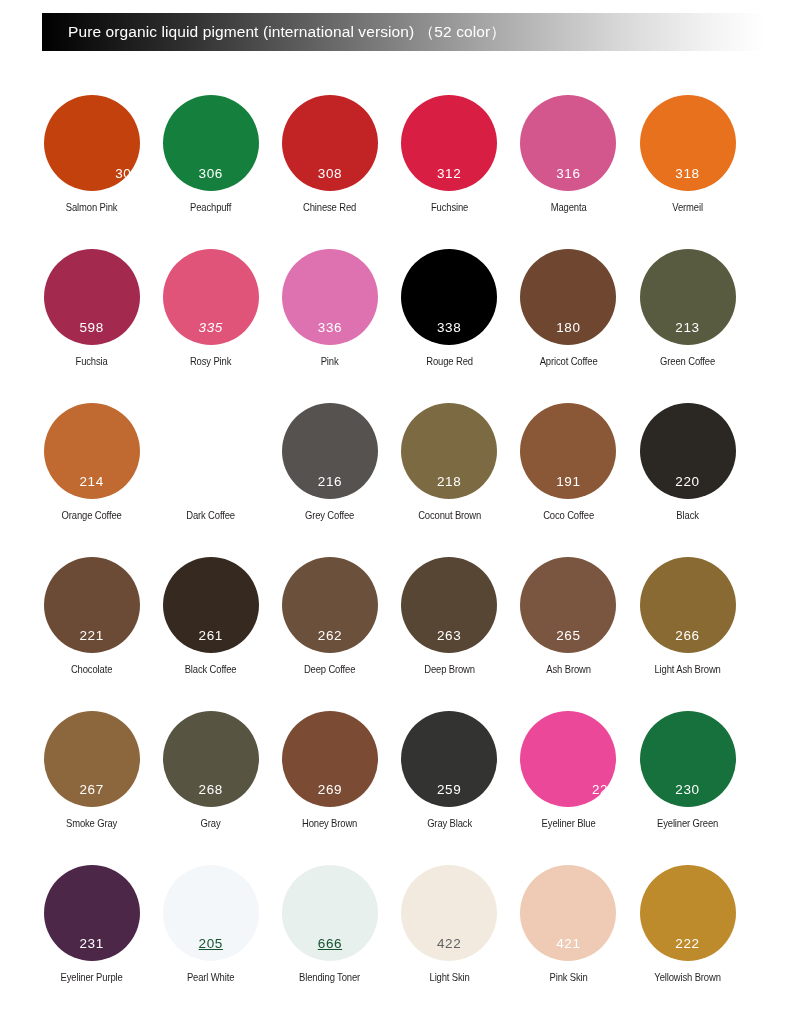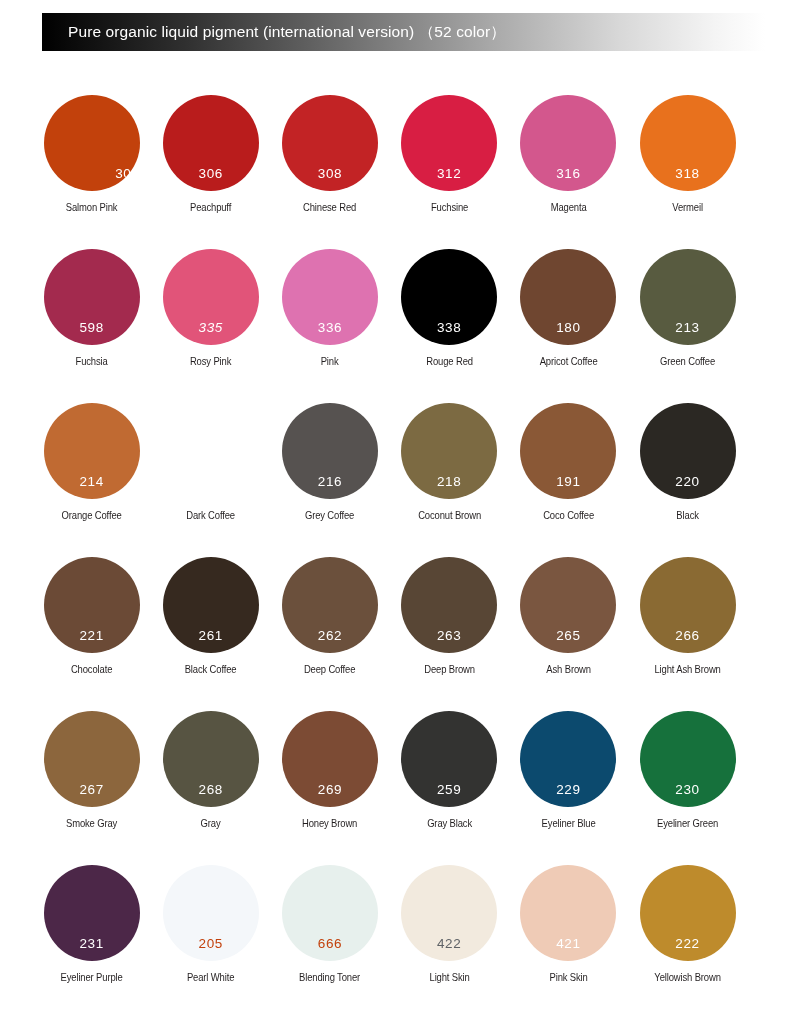--- a/index.html
+++ b/index.html
@@ -85,21 +85,22 @@
     font-size: 13.5px;
     font-weight: 400;
     letter-spacing: 0.6px;
     color: #ffffff;
     margin-bottom: 11px;
     font-family: "Liberation Sans", sans-serif;
     line-height: 1;
     user-select: none;
   }
   .swatch-code.dark-text {
-    color: #c2410c;
+    color: #14532d;
+    text-decoration: underline;
   }
   .swatch-code.deep-text {
     color: #5f6266;
   }
 
   .swatch-label {
     position: absolute;
     left: 0;
     top: 107px;
     width: 100%;
@@ -123,21 +124,21 @@
   </div>
 
   <div class="swatch-grid">
       <div class="swatch-cell">
         <div class="swatch-disc" style="background: #c2410c; justify-content: flex-end;">
           <div class="swatch-code">305</div>
         </div>
         <div class="swatch-label">Salmon Pink</div>
       </div>
       <div class="swatch-cell">
-        <div class="swatch-disc" style="background: #b91c1c;">
+        <div class="swatch-disc" style="background: #15803d;">
           <div class="swatch-code">306</div>
         </div>
         <div class="swatch-label">Peachpuff</div>
       </div>
       <div class="swatch-cell">
         <div class="swatch-disc" style="background: rgb(194, 35, 37);">
           <div class="swatch-code">308</div>
         </div>
         <div class="swatch-label">Chinese Red</div>
       </div>
@@ -282,21 +283,21 @@
         </div>
         <div class="swatch-label">Honey Brown</div>
       </div>
       <div class="swatch-cell">
         <div class="swatch-disc" style="background: rgb(51, 51, 49);">
           <div class="swatch-code">259</div>
         </div>
         <div class="swatch-label">Gray Black</div>
       </div>
       <div class="swatch-cell">
-        <div class="swatch-disc" style="background: #0c4a6e;">
+        <div class="swatch-disc" style="background: #ec4899; justify-content: flex-end;">
           <div class="swatch-code">229</div>
         </div>
         <div class="swatch-label">Eyeliner Blue</div>
       </div>
       <div class="swatch-cell">
         <div class="swatch-disc" style="background: rgb(22, 113, 60);">
           <div class="swatch-code">230</div>
         </div>
         <div class="swatch-label">Eyeliner Green</div>
       </div>

